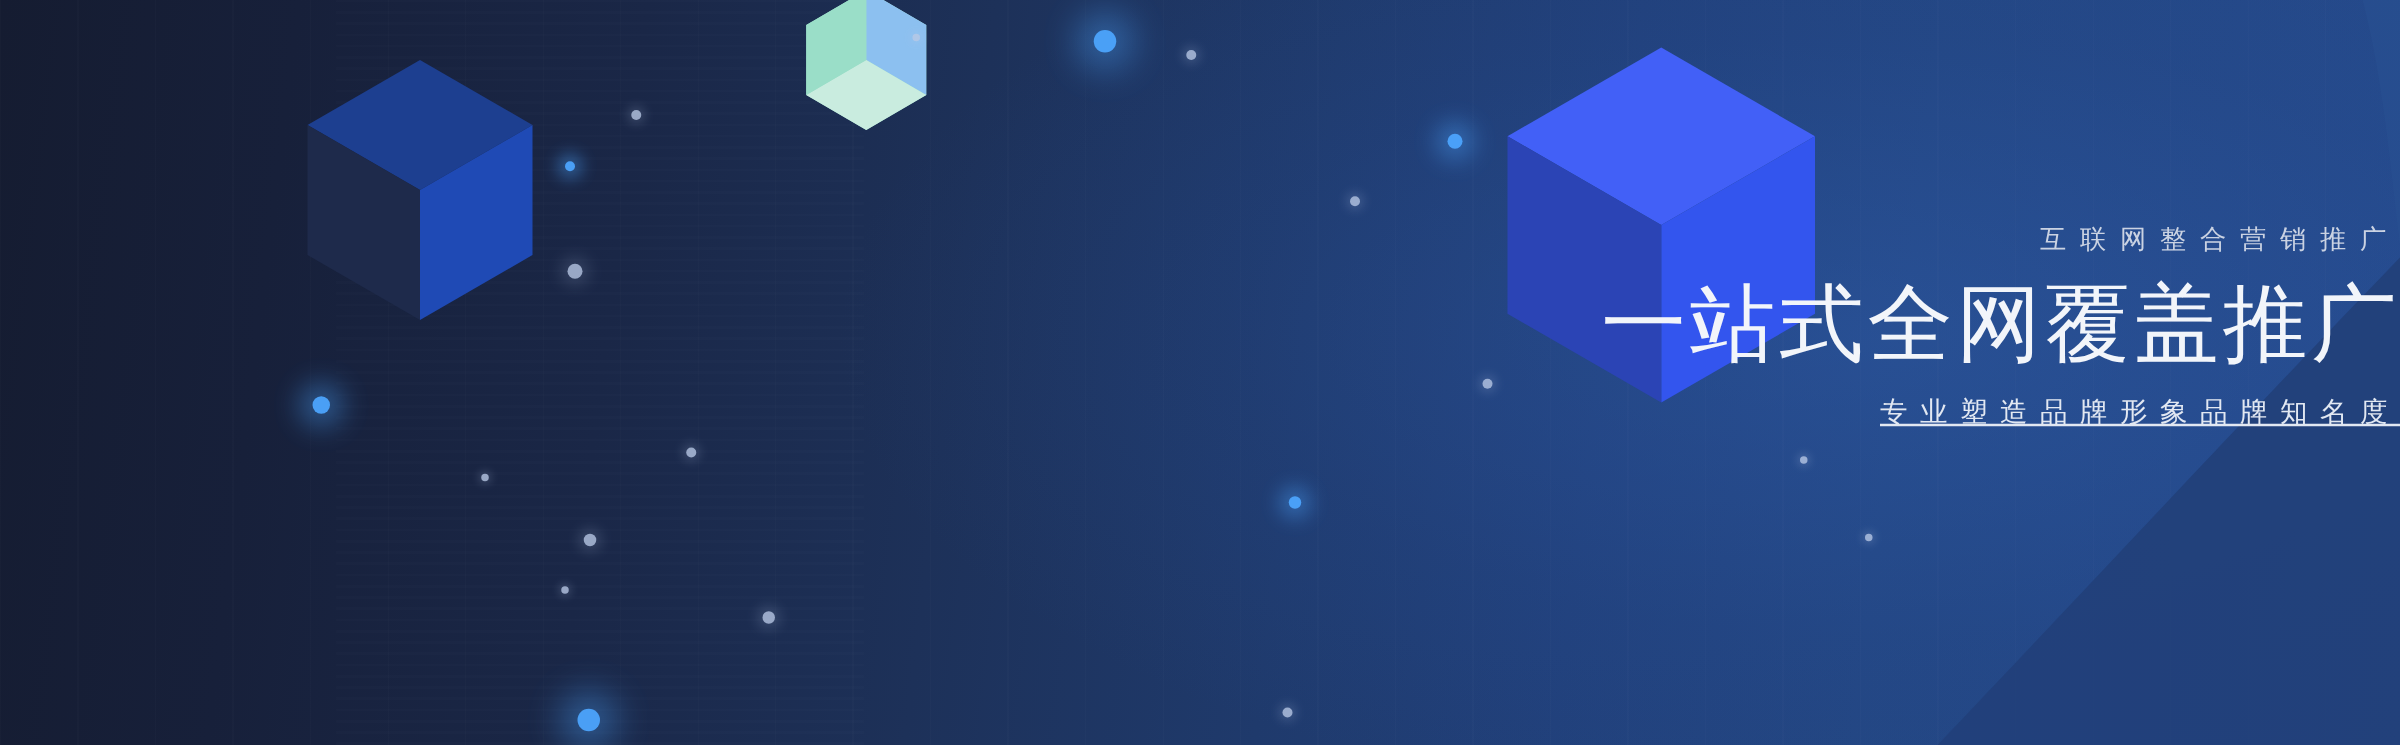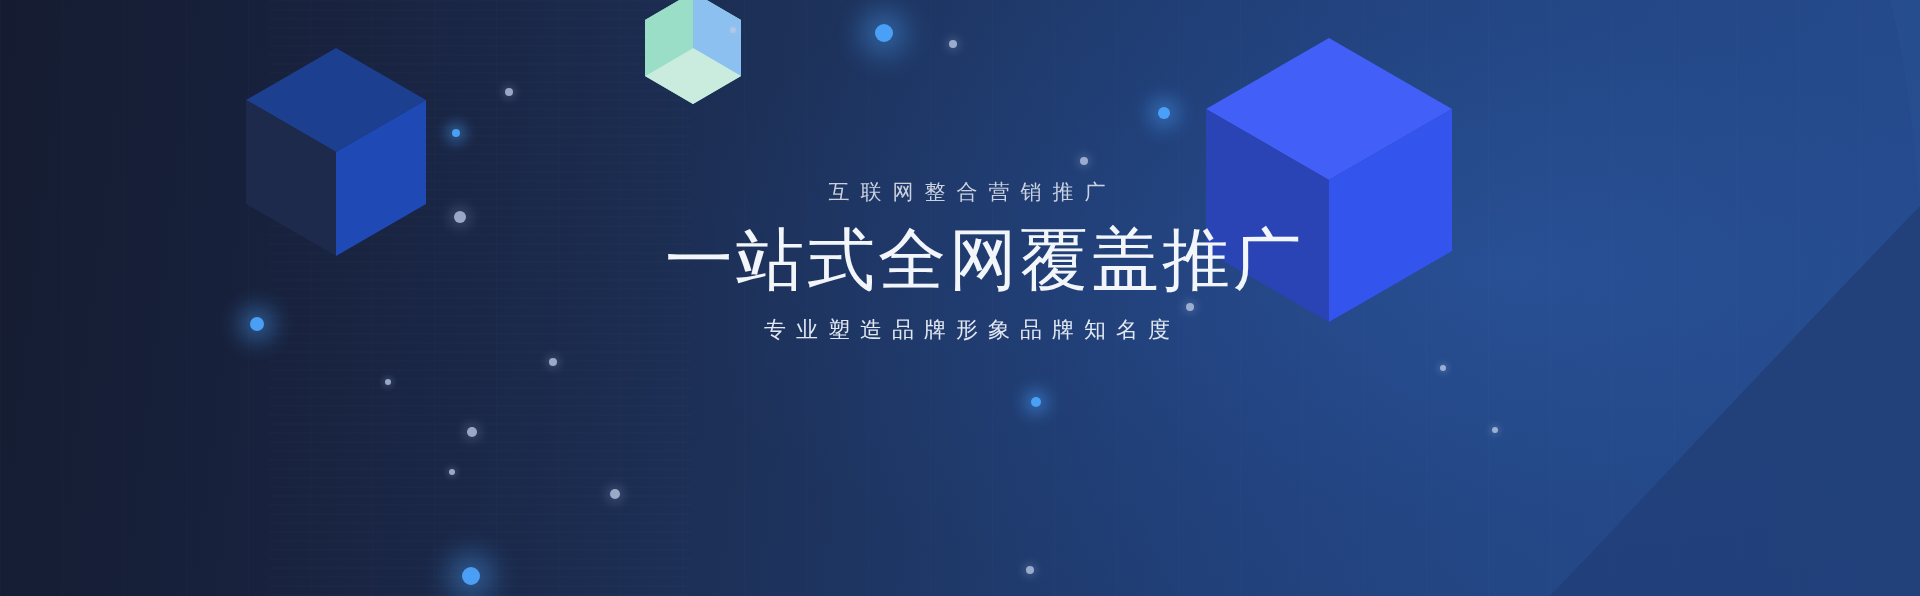--- a/index.html
+++ b/index.html
@@ -89,21 +89,21 @@
     border-radius: 50%;
     pointer-events: none;
   }
 
   
   .copy {
     position: absolute;
     left: 14px;
     right: 0;
     top: 178px;
-    text-align: center;
+    text-align: right;
     z-index: 40;
   }
   .eyebrow {
     font-size: 21px;
     letter-spacing: 11px;
     color: #d7dde9;
     font-weight: 400;
     line-height: 1.3;
     text-indent: 11px;
     opacity: 0.93;
@@ -119,20 +119,21 @@
     margin-left: 32px;
   }
   .subline {
     margin-top: 16px;
     font-size: 22px;
     letter-spacing: 10px;
     color: #e2e8f2;
     font-weight: 400;
     line-height: 1.3;
     text-indent: 10px;
+    text-decoration: underline;
   }
 </style>
 </head>
 <body>
 
 <div id="banner">
 
   <div class="bg-base"></div>
   <div class="bg-vert-glow"></div>
   <div class="bg-stripes"></div>

